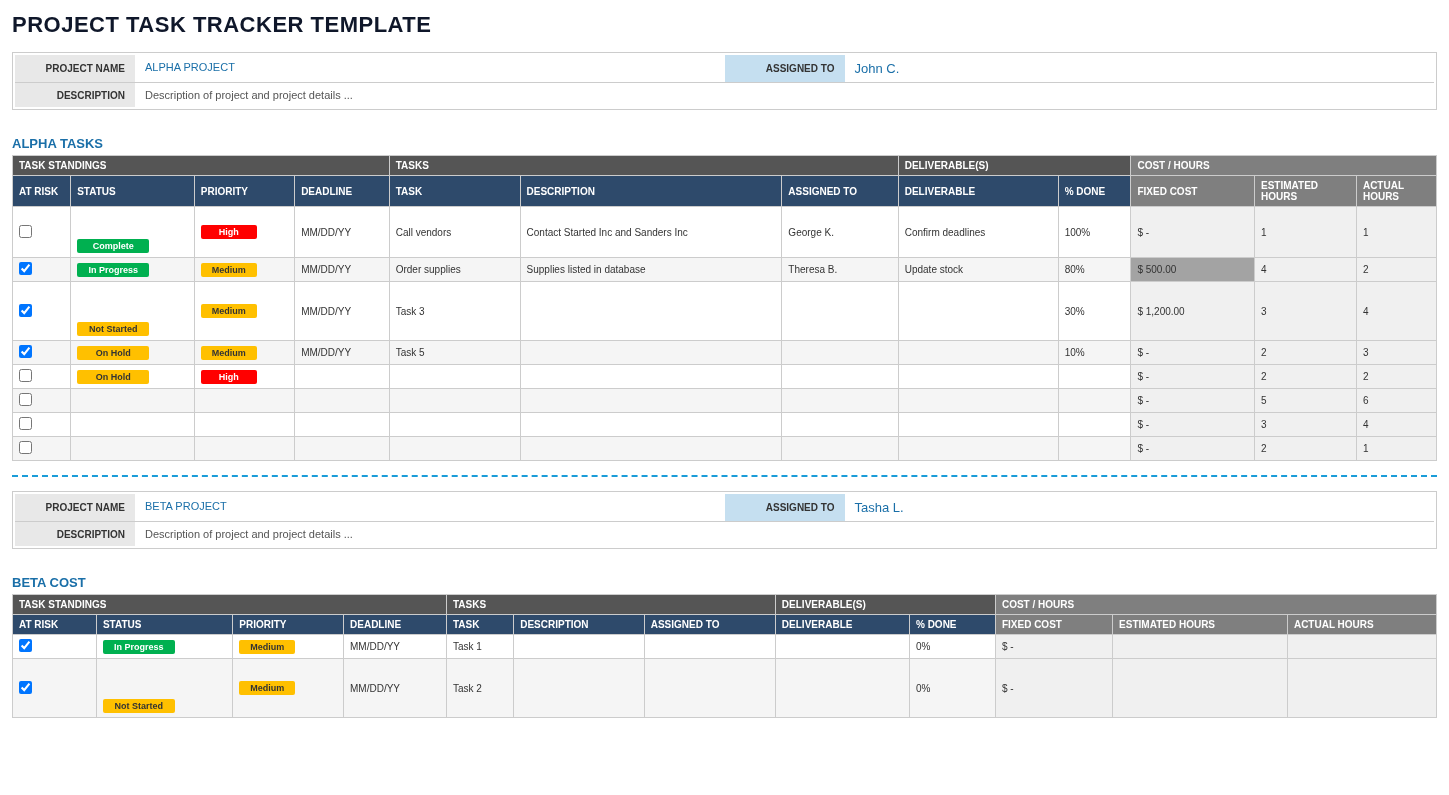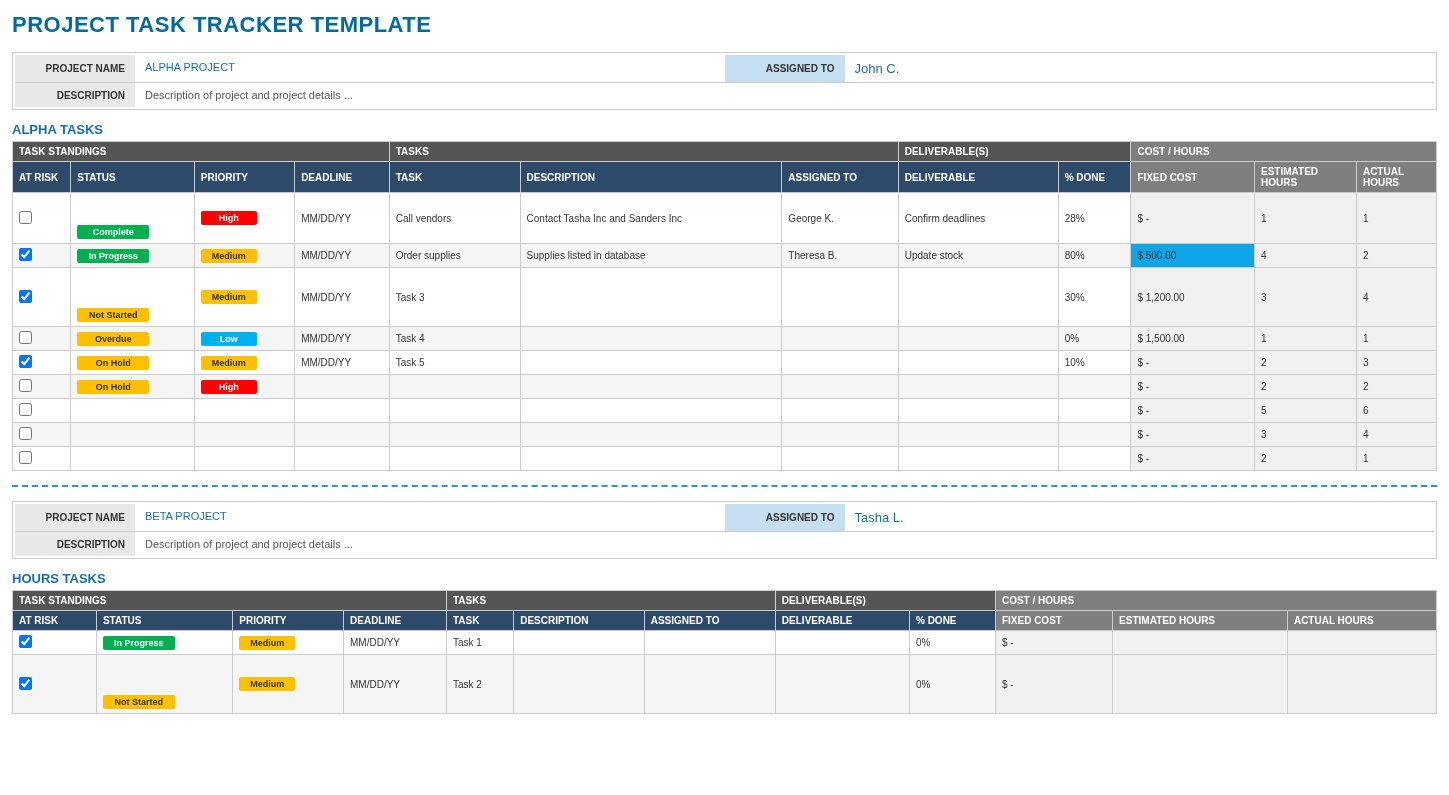--- a/index.html
+++ b/index.html
@@ -6,21 +6,21 @@
     body {
       font-family: Arial, sans-serif;
       font-size: 11px;
       background: #fff;
       color: #333;
       padding: 12px;
     }
     h1 {
       font-size: 22px;
       font-weight: bold;
-      color: #0369a1;
+      color: #0f172a;
       margin-bottom: 14px;
       letter-spacing: 0.5px;
     }
     .project-info {
       border: 1px solid #ccc;
       margin-bottom: 10px;
       width: 100%;
     }
     .project-info-row {
       display: flex;
@@ -68,21 +68,21 @@
     .info-desc {
       padding: 6px 10px;
       flex: 1;
       color: #555;
       font-size: 11px;
     }
     .section-title {
       color: #1a6fa8;
       font-size: 13px;
       font-weight: bold;
-      margin: 12px 0 4px 0;
+      margin: 26px 0 4px 0;
     }
     .task-table {
       width: 100%;
       border-collapse: collapse;
       margin-bottom: 6px;
     }
     .task-table th, .task-table td {
       border: 1px solid #ccc;
       padding: 4px 6px;
       text-align: left;
@@ -200,69 +200,55 @@
       <th class="col-header cost-bg" style="width:55px">ACTUAL HOURS</th>
     </tr>
   </thead>
   <tbody id="alpha-tbody">
   <tr class="data-row">
         <td class="checkbox-cell"><input type="checkbox" style=""></td>
         <td><span class="status-badge status-complete">Complete</span></td>
         <td><span class="priority-badge priority-high">High</span></td>
         <td>MM/DD/YY</td>
         <td>Call vendors</td>
-        <td>Contact Tasha Inc and Sanders Inc</td>
+        <td>Contact Started Inc and Sanders Inc</td>
         <td>George K.</td>
         <td>Confirm deadlines</td>
-        <td class="text-center">28%</td>
+        <td class="text-center">100%</td>
         <td class="text-right" style="background: rgb(240, 240, 240);">$         -</td>
         <td class="text-center" style="background: rgb(240, 240, 240);">1</td>
         <td class="text-center" style="background: rgb(240, 240, 240);">1</td>
       </tr>
       <tr class="data-row">
         <td class="checkbox-cell"><input type="checkbox" checked="" style=""></td>
         <td><span class="status-badge status-inprogress">In Progress</span></td>
         <td><span class="priority-badge priority-medium">Medium</span></td>
         <td>MM/DD/YY</td>
         <td>Order supplies</td>
         <td>Supplies listed in database</td>
         <td>Theresa B.</td>
         <td>Update stock</td>
         <td class="text-center">80%</td>
-        <td class="text-right" style="background: #0ea5e9;">$    500.00</td>
+        <td class="text-right" style="background: #a3a3a3;">$    500.00</td>
         <td class="text-center" style="background: rgb(240, 240, 240);">4</td>
         <td class="text-center" style="background: rgb(240, 240, 240);">2</td>
       </tr>
       <tr class="data-row">
         <td class="checkbox-cell"><input type="checkbox" checked="" style=""></td>
         <td><span class="status-badge status-notstarted">Not Started</span></td>
         <td><span class="priority-badge priority-medium">Medium</span></td>
         <td>MM/DD/YY</td>
         <td>Task 3</td>
         <td></td>
         <td></td>
         <td></td>
         <td class="text-center">30%</td>
         <td class="text-right" style="background: rgb(240, 240, 240);">$ 1,200.00</td>
         <td class="text-center" style="background: rgb(240, 240, 240);">3</td>
         <td class="text-center" style="background: rgb(240, 240, 240);">4</td>
-      </tr>
-      <tr class="data-row">
-        <td class="checkbox-cell"><input type="checkbox" style=""></td>
-        <td><span class="status-badge status-overdue">Overdue</span></td>
-        <td><span class="priority-badge priority-low">Low</span></td>
-        <td>MM/DD/YY</td>
-        <td>Task 4</td>
-        <td></td>
-        <td></td>
-        <td></td>
-        <td class="text-center">0%</td>
-        <td class="text-right" style="background: rgb(240, 240, 240);">$ 1,500.00</td>
-        <td class="text-center" style="background: rgb(240, 240, 240);">1</td>
-        <td class="text-center" style="background: rgb(240, 240, 240);">1</td>
       </tr>
       <tr class="data-row">
         <td class="checkbox-cell"><input type="checkbox" checked="" style=""></td>
         <td><span class="status-badge status-onhold">On Hold</span></td>
         <td><span class="priority-badge priority-medium">Medium</span></td>
         <td>MM/DD/YY</td>
         <td>Task 5</td>
         <td></td>
         <td></td>
         <td></td>
@@ -340,21 +326,21 @@
     <td class="info-divider">ASSIGNED TO</td>
     <td class="info-assigned">Tasha L.</td>
   </tr>
   <tr class="project-info-row">
     <td class="info-label">DESCRIPTION</td>
     <td class="info-desc" colspan="3">Description of project and project details ...</td>
   </tr>
 </tbody>
   </table>
 
-<div class="section-title">HOURS TASKS</div>
+<div class="section-title">BETA COST</div>
 
 <table class="task-table">
   <thead>
     <tr>
       <th colspan="4" class="group-header">TASK STANDINGS</th>
       <th colspan="3" class="group-header">TASKS</th>
       <th colspan="2" class="group-header">DELIVERABLE(S)</th>
       <th colspan="3" class="group-header cost-header">COST / HOURS</th>
     </tr>
     <tr>

